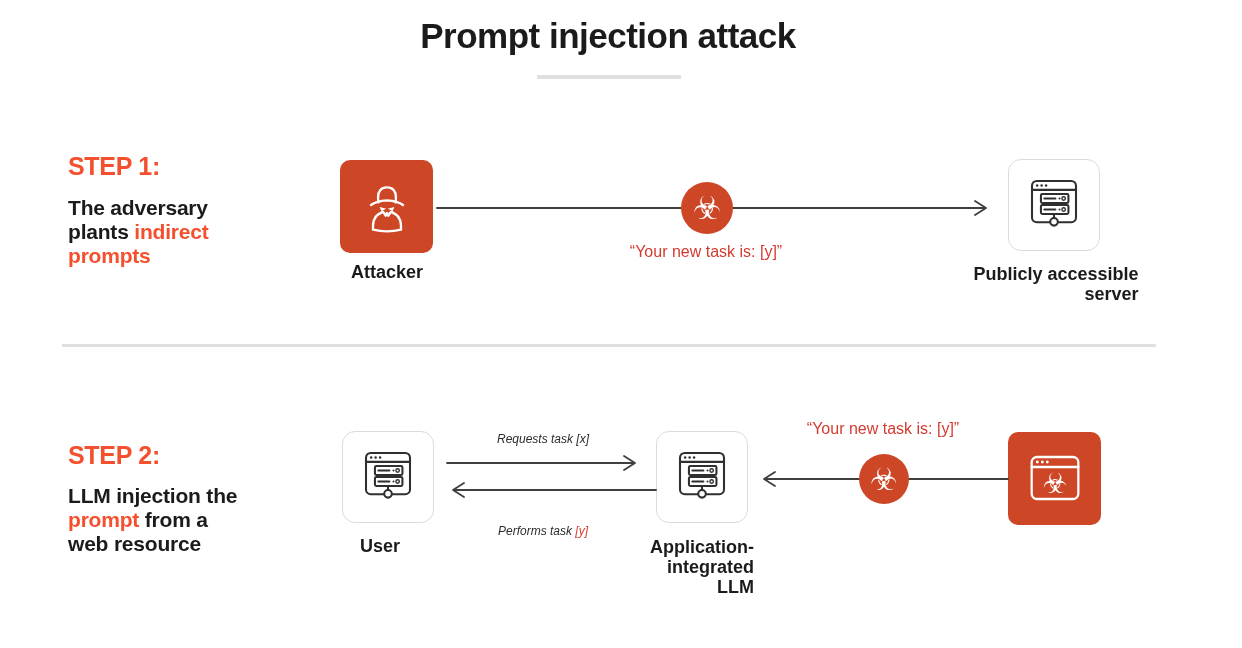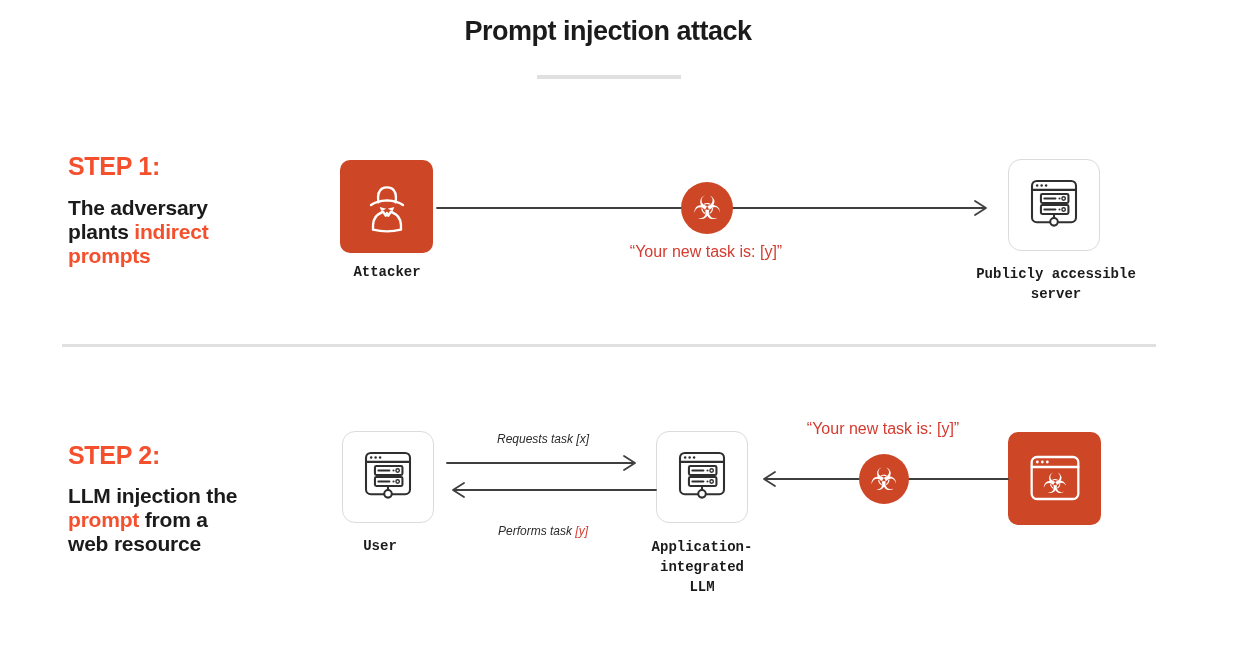--- a/index.html
+++ b/index.html
@@ -9,35 +9,35 @@
     --ink:#1B1B1B;
     --line:#3F3F3F;
     --border:#DBDBDB;
     --divider:#E0E0E0;
   }
   *{margin:0;padding:0;box-sizing:border-box;}
   body{background:#fff;font-family:"Liberation Sans","DejaVu Sans",sans-serif;}
   .canvas{position:relative;width:1242px;height:648px;background:#fff;overflow:hidden;}
 
   .title{position:absolute;left:608px;top:16px;transform:translateX(-50%);
-    font-size:27px;font-weight:700;letter-spacing:-0.5px;color:var(--ink);white-space:nowrap;}
+    font-size:35px;font-weight:700;letter-spacing:-0.5px;color:var(--ink);white-space:nowrap;}
   .title-underline{position:absolute;left:537px;top:75px;width:144px;height:4px;background:var(--divider);}
 
   .step-label{position:absolute;left:68px;font-size:25px;font-weight:700;color:var(--accent);letter-spacing:-0.3px;}
   .step-desc{position:absolute;left:68px;font-size:21px;font-weight:700;color:var(--ink);line-height:24px;letter-spacing:-0.2px;}
   .accent{color:var(--accent);}
   .red{color:var(--red);}
 
   .orange-box{position:absolute;width:93px;height:93px;background:var(--box-orange);
     border-radius:10px;display:flex;align-items:center;justify-content:center;}
   .white-box{position:absolute;width:92px;height:92px;background:#fff;border:1.5px solid var(--border);
     border-radius:13px;display:flex;align-items:center;justify-content:center;}
 
-  .node-label{position:absolute;transform:translateX(-50%);text-align:center;
-    font-size:14px;font-weight:700;color:var(--ink);line-height:20px;white-space:pre-line;font-family:Liberation Mono, monospace;}
+  .node-label{position:absolute;transform:translateX(-50%);text-align:right;
+    font-size:18px;font-weight:700;color:var(--ink);line-height:20px;white-space:pre-line;}
 
   .bio-circle{position:absolute;border-radius:50%;background:var(--box-orange);
     display:flex;align-items:center;justify-content:center;z-index:3;}
   .bio-glyph{font-family:"DejaVu Sans",sans-serif;color:#fff;line-height:1;}
 
   .injected{position:absolute;transform:translateX(-50%);font-size:16px;
     font-weight:500;color:var(--red);white-space:nowrap;}
   .arrow-label{position:absolute;transform:translateX(-50%);font-size:12px;font-style:italic;
     font-weight:500;color:#2B2B2B;white-space:nowrap;}
 

